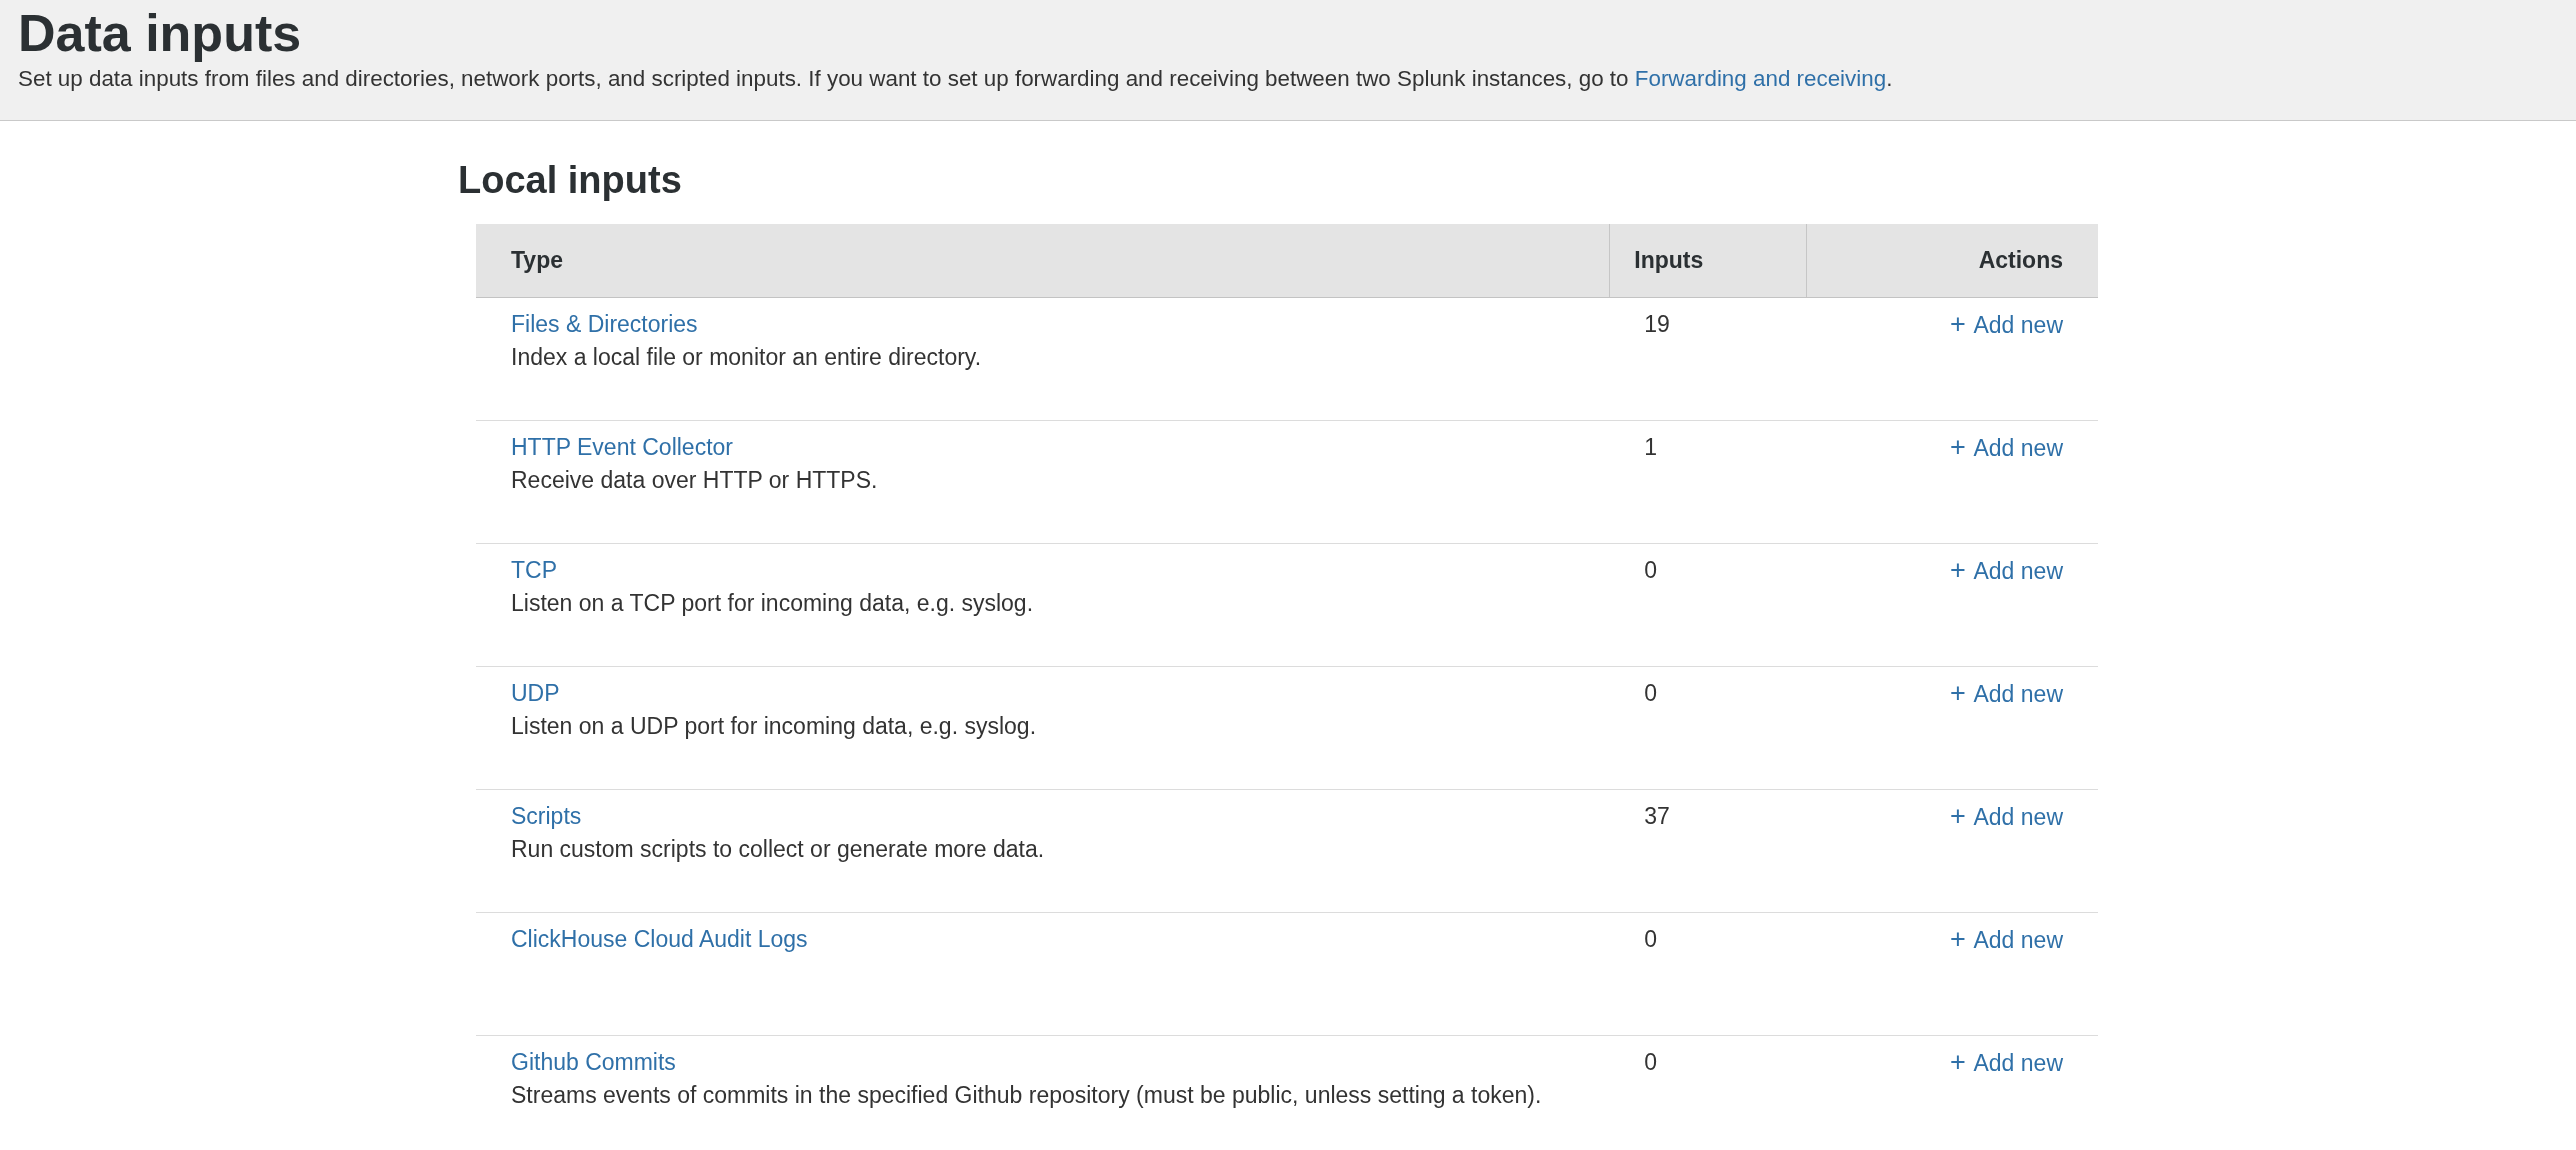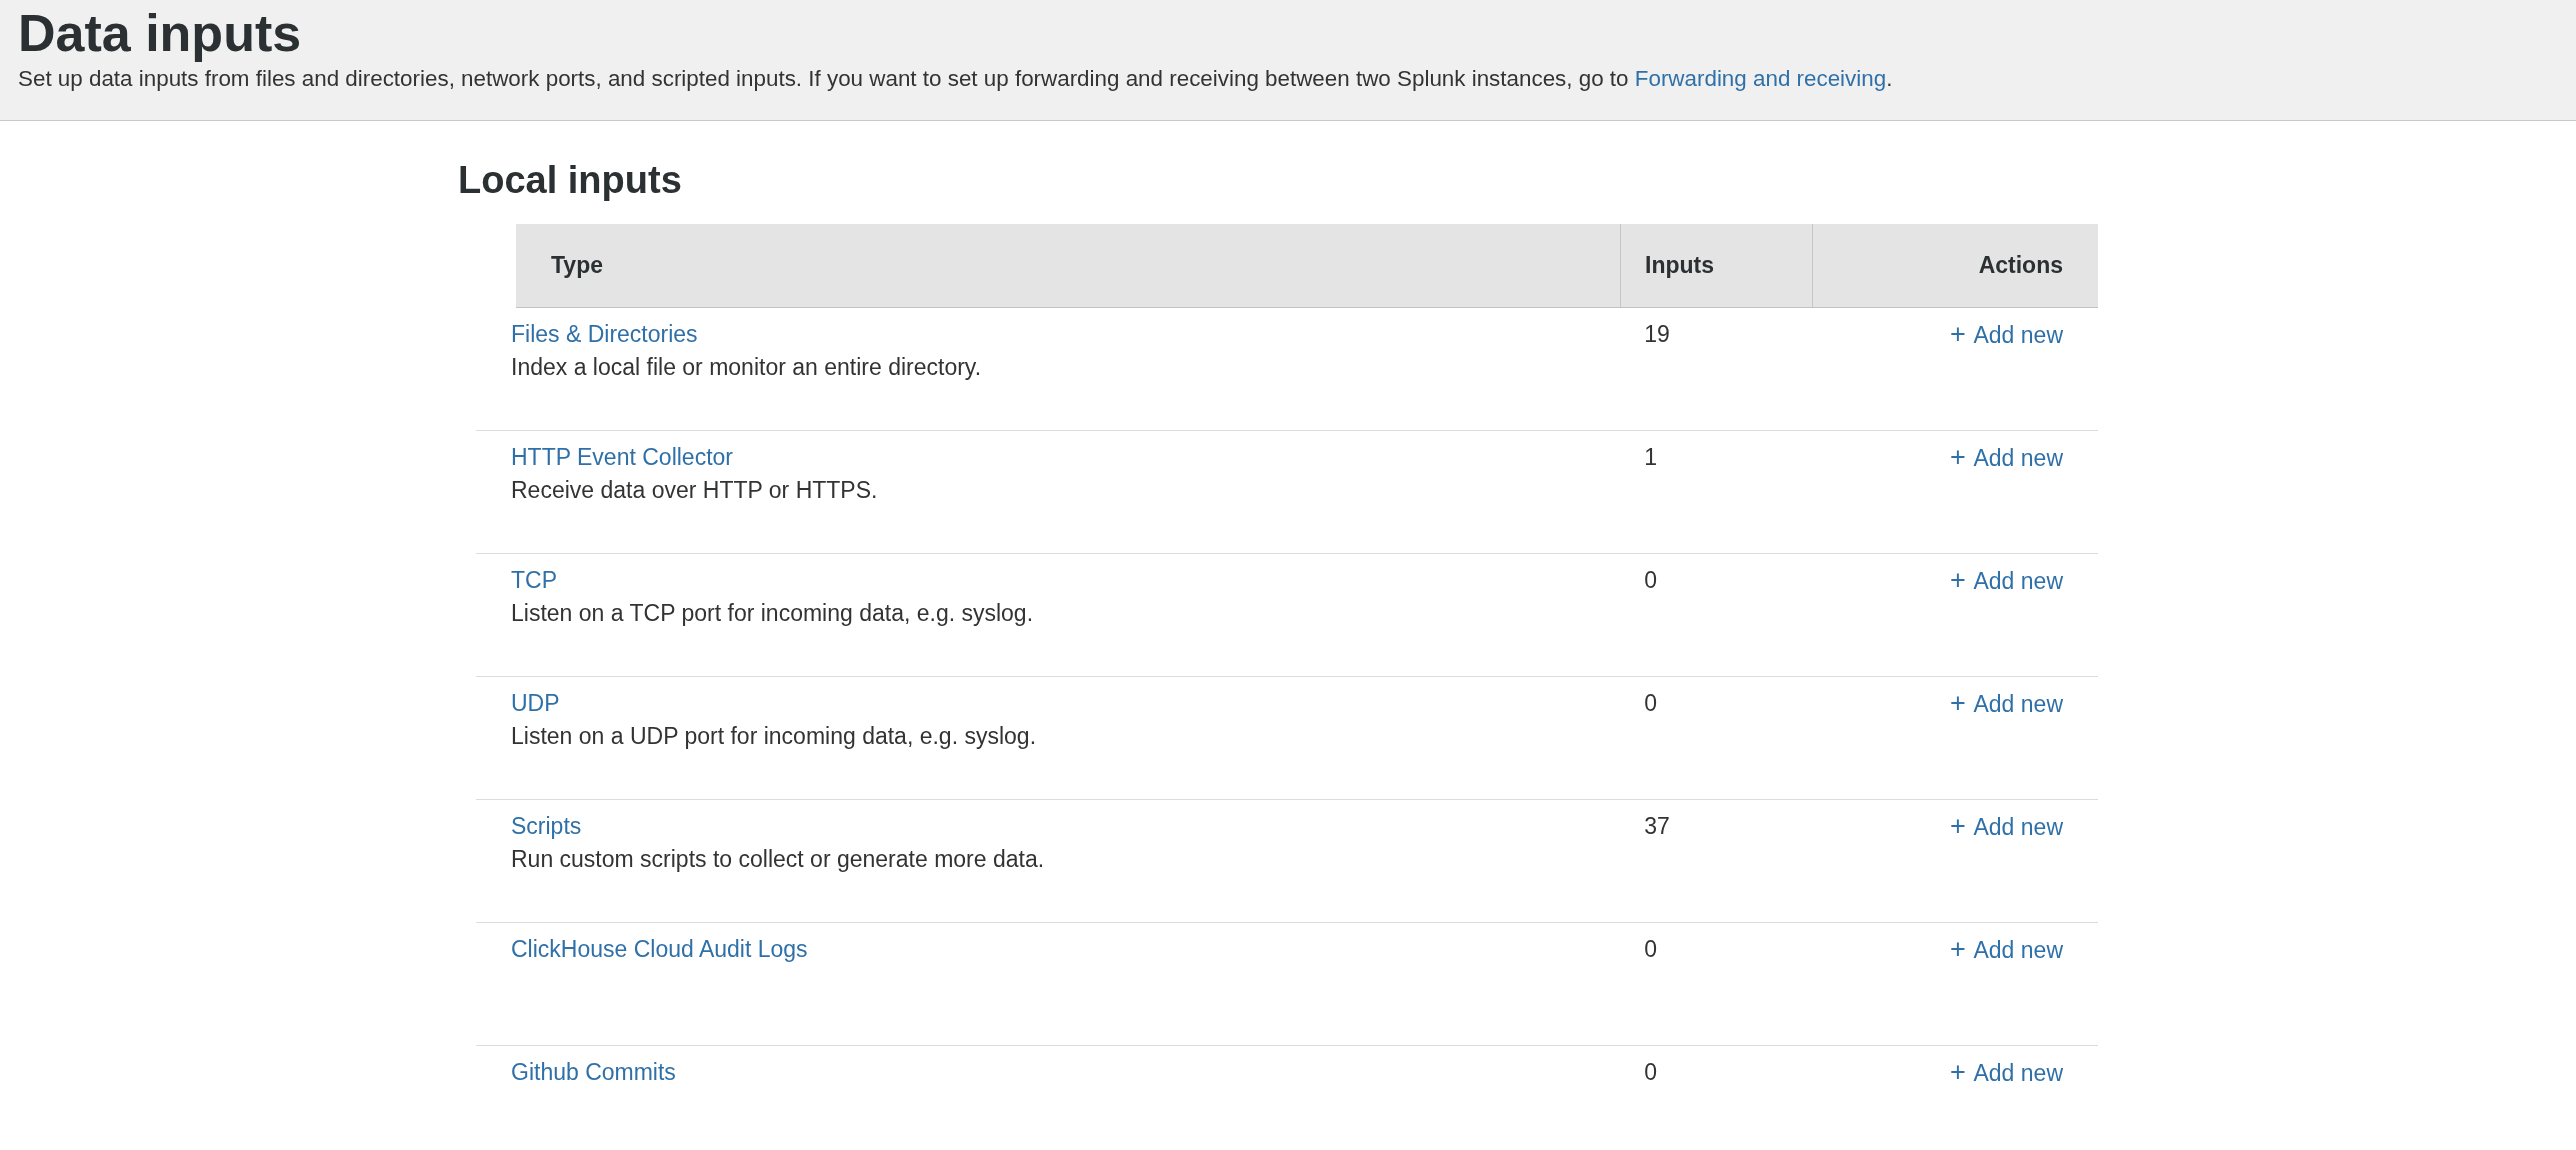--- a/index.html
+++ b/index.html
@@ -49,24 +49,23 @@
     color: #2b3033;
   }
 
   .data-table {
     width: 1622px;
     margin-left: 476px;
   }
 
   .thead {
     display: flex;
-    height: 84px;
+    height: 74px;
     background: var(--table-header-bg);
     border-bottom: 1.7px solid #c3c3c3;
-    margin-left: 40px;
   }
   .thead .cell {
     display: flex;
     align-items: center;
     font-size: 23px;
     font-weight: 700;
     color: #2b3033;
   }
   .cell-type   { width: 1134px; padding-left: 35px; }
   .cell-inputs { width: 197px;  padding-left: 35px; }
@@ -221,20 +220,21 @@
       <a href="#" class="add-new">
               <span class="plus">+</span>
               <span>Add new</span>
             </a>
     </div>
   </div>
 
   <div class="row">
     <div class="cell cell-type">
       <a href="#" class="type-link">Github Commits</a>
+      <div class="desc">Streams events of commits in the specified Github repository (must be public, unless setting a token).</div>
     </div>
     <div class="cell cell-inputs">
       <span class="count">0</span>
     </div>
     <div class="cell cell-actions">
       <a href="#" class="add-new">
               <span class="plus">+</span>
               <span>Add new</span>
             </a>
     </div>

